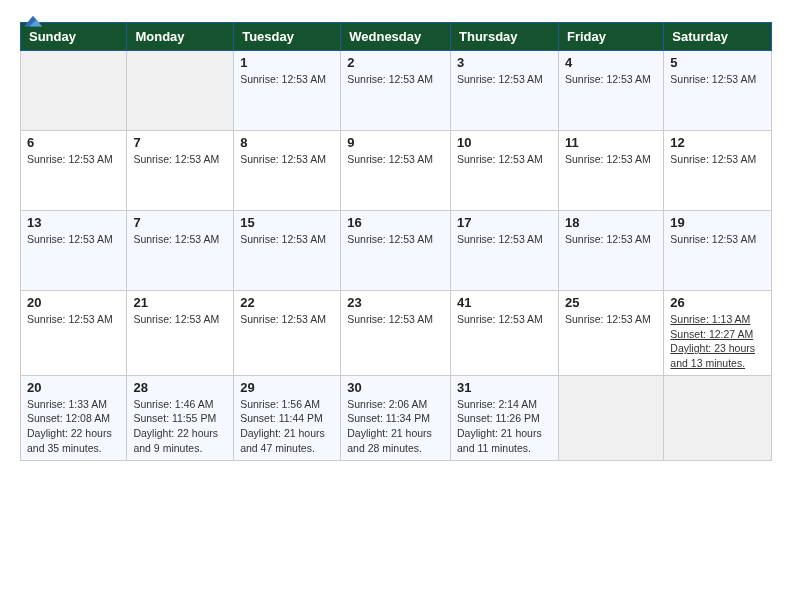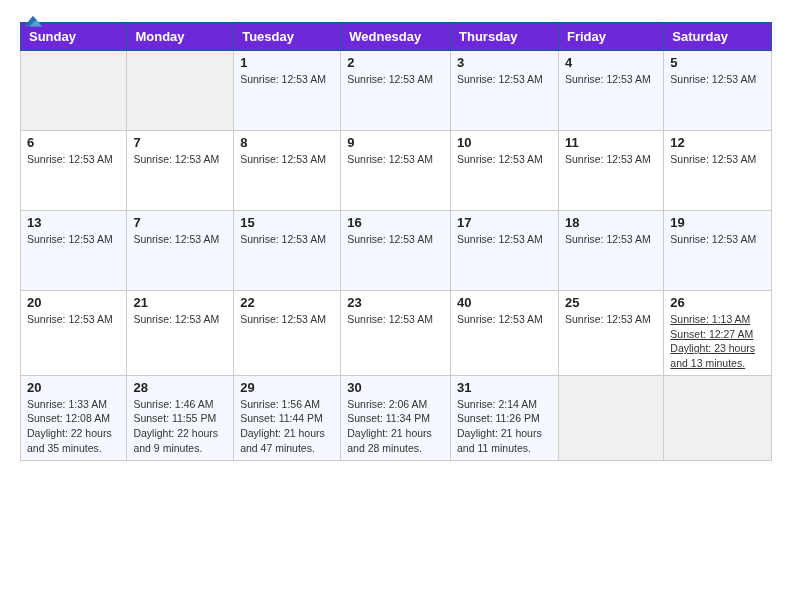--- a/index.html
+++ b/index.html
@@ -45,21 +45,21 @@
     .location {
       font-size: 14px;
       color: #333;
     }
     .calendar {
       width: 100%;
       border-collapse: collapse;
       margin-top: 6px;
     }
     .calendar thead th {
-      background: #6d28d9;
+      background: #14532d;
       color: #fff;
       font-size: 13px;
       font-weight: bold;
       padding: 6px 8px;
       text-align: left;
       border: 1px solid #1a5a9a;
     }
     .calendar tbody td {
       vertical-align: top;
       width: 113px;
@@ -216,21 +216,21 @@
         </td>
         <td>
           <span class="day-num">22</span>
           <div class="day-info" style="white-space: pre-line;">Sunrise: 12:53 AM</div>
         </td>
         <td>
           <span class="day-num">23</span>
           <div class="day-info" style="white-space: pre-line;">Sunrise: 12:53 AM</div>
         </td>
         <td>
-          <span class="day-num">40</span>
+          <span class="day-num">41</span>
           <div class="day-info" style="white-space: pre-line;">Sunrise: 12:53 AM</div>
         </td>
         <td>
           <span class="day-num">25</span>
           <div class="day-info" style="white-space: pre-line;">Sunrise: 12:53 AM</div>
         </td>
         <td>
           <span class="day-num">26</span>
           <div class="day-info" style="white-space: pre-line; text-decoration: underline;">Sunrise: 1:13 AM
 Sunset: 12:27 AM

